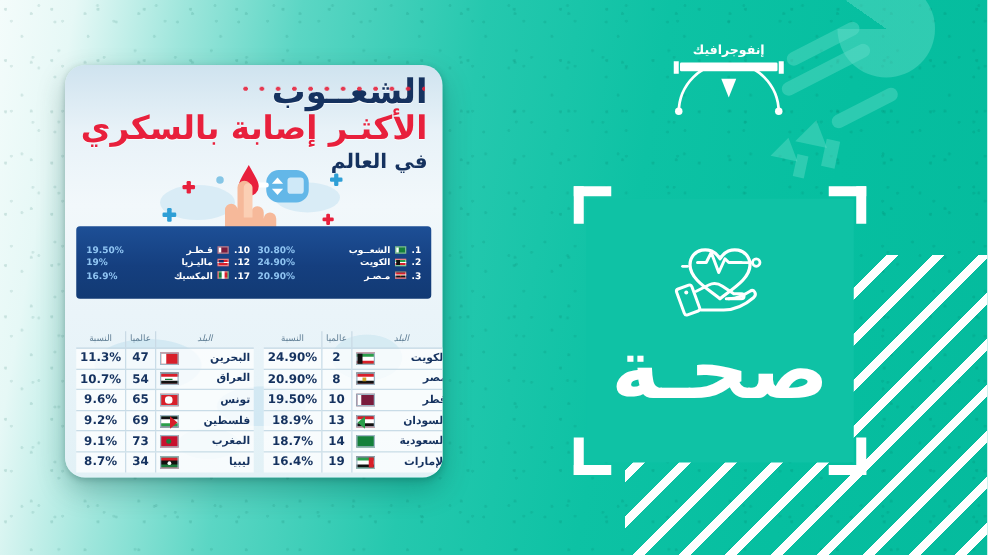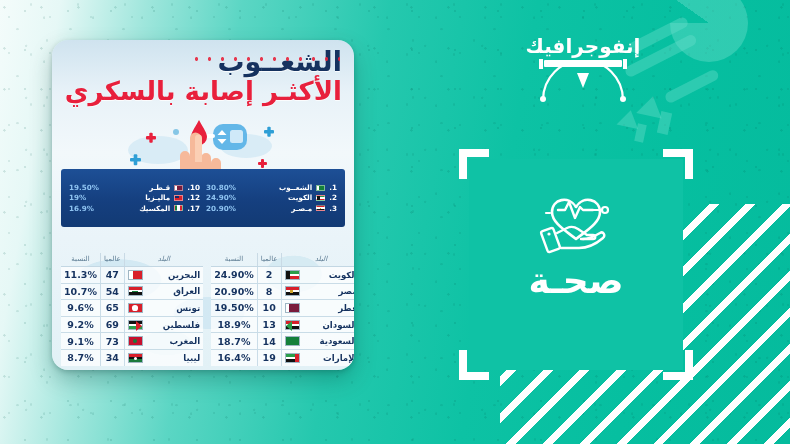--- a/index.html
+++ b/index.html
@@ -59,21 +59,21 @@
     right: -10px; bottom: -10px;
     width: 300px; height: 250px;
     background: repeating-linear-gradient(-45deg,
         #ffffff 0 7px, rgba(255,255,255,0) 7px 26px);
     pointer-events: none;
   }
 
   
   #card {
     position: absolute;
-    left: 52px; top: 40px;
+    left: 52px; top: 52px;
     width: 302px; height: 330px;
     border-radius: 16px;
     overflow: hidden;
     background: linear-gradient(180deg, #cfe3ef 0%, #e8f2f8 16%, #f2f8fb 34%, #eaf4f9 60%, #e2f1f6 100%);
     box-shadow: 0 10px 22px rgba(0, 60, 55, .28), 0 2px 5px rgba(0,50,45,.22);
   }
   
   .card-map {
     position: absolute; left: 0; right: 0; bottom: 0; height: 150px;
     background:
@@ -207,21 +207,21 @@
   .f-pk::before { content:""; position:absolute; left:0; top:0; width:30%; height:100%; background:#ffffff; }
   .f-my { background: repeating-linear-gradient(#d81f2a 0 14.2%, #ffffff 14.2% 28.4%); position: relative; }
   .f-my::before { content:""; position:absolute; left:0; top:0; width:50%; height:57%; background:#102a6b; }
   .f-mx { background: linear-gradient(90deg, #14803a 33.3%, #ffffff 33.3% 66.6%, #d81f2a 66.6%); }
 
   
   .brand-logo {
     position: absolute; left: 517px; top: 36px; width: 132px; text-align: center;
     direction: rtl; color: #ffffff;
   }
-  .brand-top { font-size: 20px; font-weight: bold; letter-spacing: 0; line-height: 1; }
+  .brand-top { font-size: 10px; font-weight: bold; letter-spacing: 0; line-height: 1; }
   .brand-bar { width: 78px; height: 7px; background: #ffffff; margin: 4px auto 0; border-radius: 1px; position: relative; }
   .brand-bar::before, .brand-bar::after {
     content: ""; position: absolute; top: -1.5px; width: 4px; height: 10px; background: #ffffff;
   }
   .brand-bar::before { left: -5px; }
   .brand-bar::after { right: -5px; }
   .brand-arc { position: relative; width: 92px; height: 36px; margin: -1px auto 0; }
   .brand-bottom {
     position: absolute; left: 0; right: 0; top: 9px;
     font-size: 19px; font-weight: bold; line-height: 1; color: #ffffff;
@@ -245,21 +245,21 @@
   .c-bl i:nth-child(1){ left:0; bottom:0; width:30px; height:8px; }
   .c-bl i:nth-child(2){ left:0; bottom:0; width:8px; height:30px; }
   .c-br { right: -10px; bottom: -10px; }
   .c-br i:nth-child(1){ right:0; bottom:0; width:30px; height:8px; }
   .c-br i:nth-child(2){ right:0; bottom:0; width:8px; height:30px; }
 
   .tile-icon { position: absolute; left: 50%; transform: translateX(-50%); top: 18px; }
   .tile-label {
     position: absolute; left: 0; right: 0; top: 104px;
     text-align: center; color: #ffffff;
-    font-size: 36px; font-weight: bold; line-height: 1; direction: rtl;
+    font-size: 66px; font-weight: bold; line-height: 1; direction: rtl;
   }
 </style>
 </head>
 <body>
 
 <div id="stage">
 
   <div class="speckles"></div>
 
   <div class="bg-deco deco-pie"></div>
@@ -273,20 +273,21 @@
 
   <div class="stripes"></div>
 
   <div id="card">
     <div class="card-map"></div>
 
     <div class="card-head">
       <div class="dotline"></div>
       <div class="t-line1">الشعــوب</div>
       <div class="t-line2">الأكثـر إصابة بالسكري</div>
+      <div class="t-line3">في العالم</div>
     </div>
 
     <div class="illus">
       <svg width="170" height="92" viewBox="0 0 170 92">
 
         <ellipse cx="40" cy="34" rx="30" ry="14" fill="#d9ecf6"></ellipse>
         <ellipse cx="128" cy="30" rx="26" ry="12" fill="#d9ecf6"></ellipse>
 
         <rect x="95" y="8" width="34" height="26" rx="10" fill="#63b7e8"></rect>
         <rect x="112" y="14" width="13" height="13" rx="2.5" fill="#cfe9f8"></rect>

